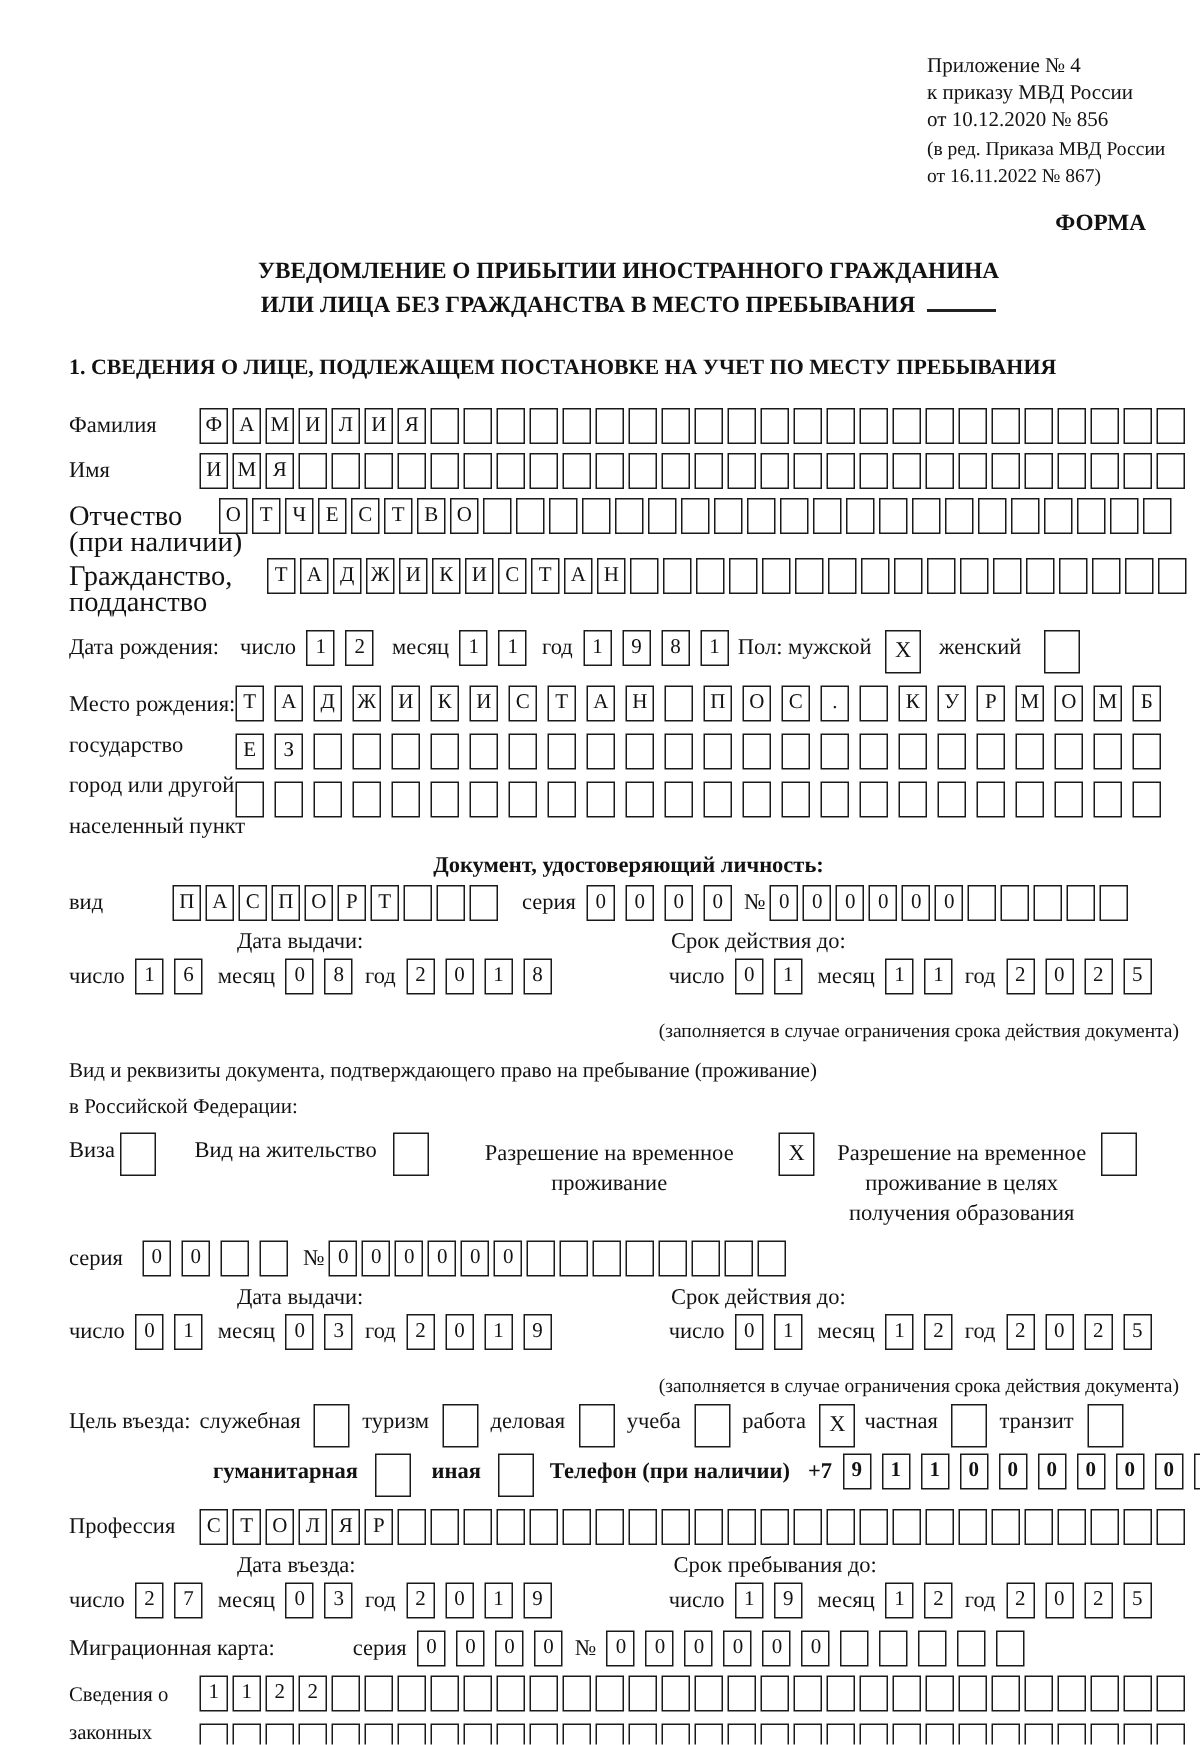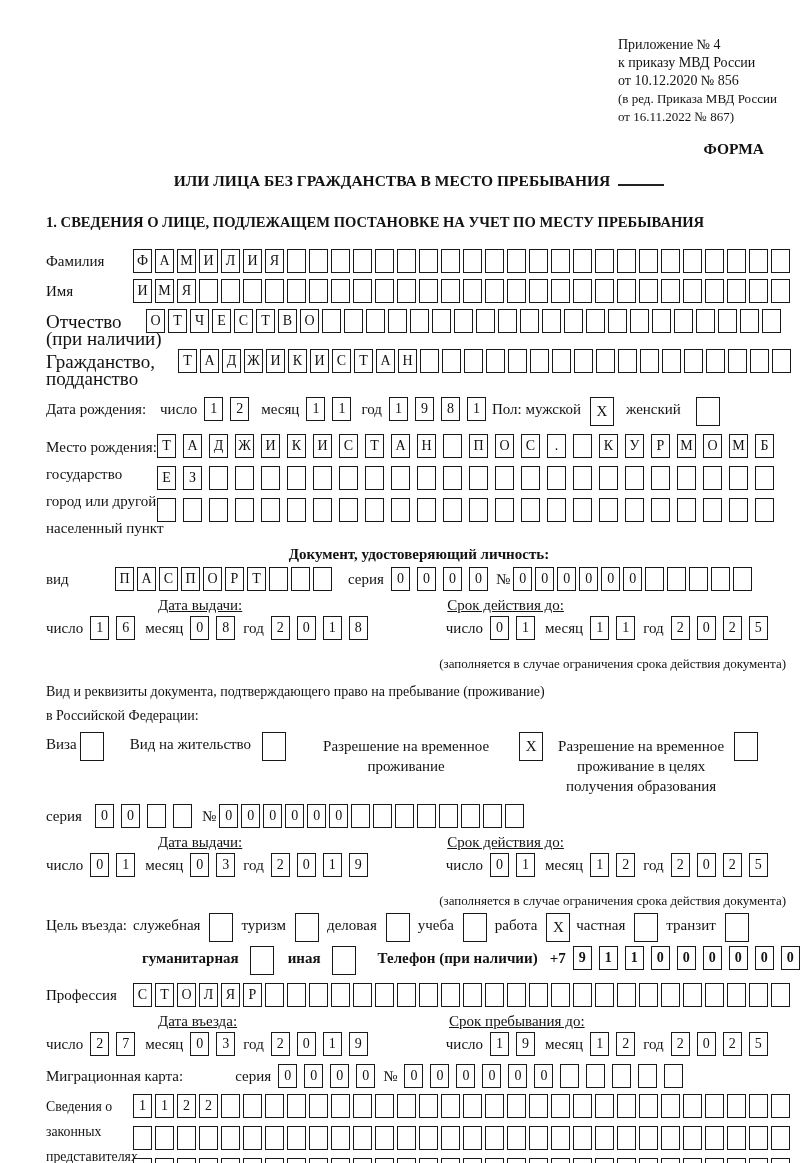--- a/index.html
+++ b/index.html
@@ -21,21 +21,21 @@
   .wide .cell{margin-left:7px;}
   .cbx .cell{flex-basis:24px;width:24px;height:29px;font-size:15px;}
   .w84{flex:0 0 84px;width:84px;}
   .w97{flex:0 0 97px;width:97px;}
   .w129{flex:0 0 129px;width:129px;}
   .w104{flex:0 0 104px;width:104px;}
   .stack{display:flex;flex-direction:column;}
   .stack .boxes{margin-bottom:8px;}
   .bp-lbl{line-height:27px;font-size:15px;}
   .center-b{text-align:center;font-weight:bold;font-size:15px;margin-top:4px;}
-  .dhead{display:flex;font-size:15px;margin-top:6px;text-decoration:underline;}
+  .dhead{display:flex;font-size:15px;margin-top:6px;}
   .noter{font-size:13px;text-align:right;padding-right:6px;margin-top:16px;}
   .intro{font-size:14px;line-height:24px;margin-top:8px;}
   .optc{text-align:center;font-size:15px;line-height:20px;padding-top:4px;}
   .rep-lbl{line-height:25px;font-size:13.8px;}
   .ml6{margin-left:6px;text-align:right;}.ml8{margin-left:8px;}.ml10{margin-left:10px;}.ml12{margin-left:12px;}
   .ml14{margin-left:14px;}.ml16{margin-left:16px;}.ml26{margin-left:26px;}
 </style>
 </head>
 <body>
 
@@ -45,20 +45,21 @@
     <div>Приложение № 4</div>
     <div>к приказу МВД России</div>
     <div>от 10.12.2020 № 856</div>
     <div class="sm">(в ред. Приказа МВД России</div>
     <div class="sm">от 16.11.2022 № 867)</div>
   </div>
 
   <div class="forma">ФОРМА</div>
 
   <div class="title">
+    <div>УВЕДОМЛЕНИЕ О ПРИБЫТИИ ИНОСТРАННОГО ГРАЖДАНИНА</div>
     <div><span>ИЛИ ЛИЦА БЕЗ ГРАЖДАНСТВА В МЕСТО ПРЕБЫВАНИЯ</span><span class="blank"></span></div>
   </div>
 
   <div class="sec">1. СВЕДЕНИЯ О ЛИЦЕ, ПОДЛЕЖАЩЕМ ПОСТАНОВКЕ НА УЧЕТ ПО МЕСТУ ПРЕБЫВАНИЯ</div>
 
   <div class="frow" style="margin-top:18px;">
     <span class="lbl w84">Фамилия</span>
     <span class="boxes">
         <span class="cell">Ф</span>
         <span class="cell">А</span>
@@ -541,21 +542,21 @@
 
   <div class="frow" style="margin-top:4px;font-weight:bold;">
     <span class="lbl" style="margin-left:96px;">гуманитарная</span>
     <span class="boxes cbx ml8">
         <span class="cell"></span>
       </span>
     <span class="lbl ml14">иная</span>
     <span class="boxes cbx ml8">
         <span class="cell"></span>
       </span>
-    <span class="lbl" style="margin-left:22px;">Телефон (при наличии)</span>
+    <span class="lbl" style="margin-left:11px;">Телефон (при наличии)</span>
     <span class="lbl ml12">+7</span>
     <span class="boxes wide">
         <span class="cell">9</span>
         <span class="cell">1</span>
         <span class="cell">1</span>
         <span class="cell">0</span>
         <span class="cell">0</span>
         <span class="cell">0</span>
         <span class="cell">0</span>
         <span class="cell">0</span>

